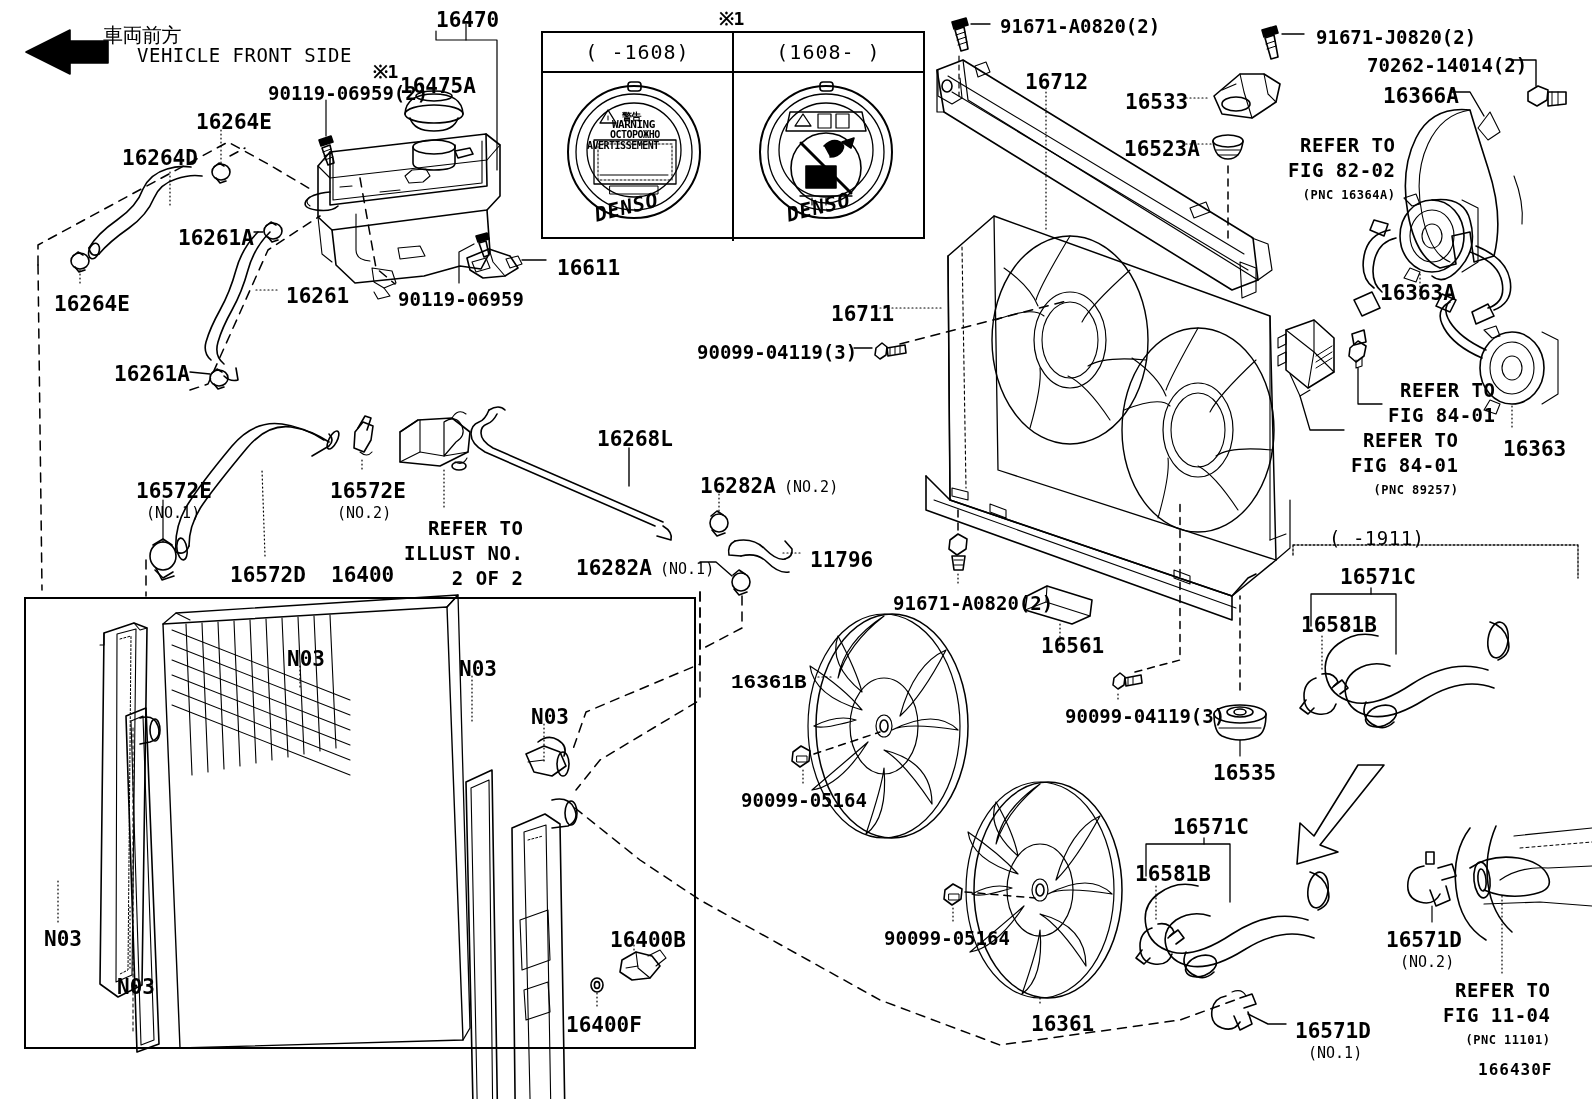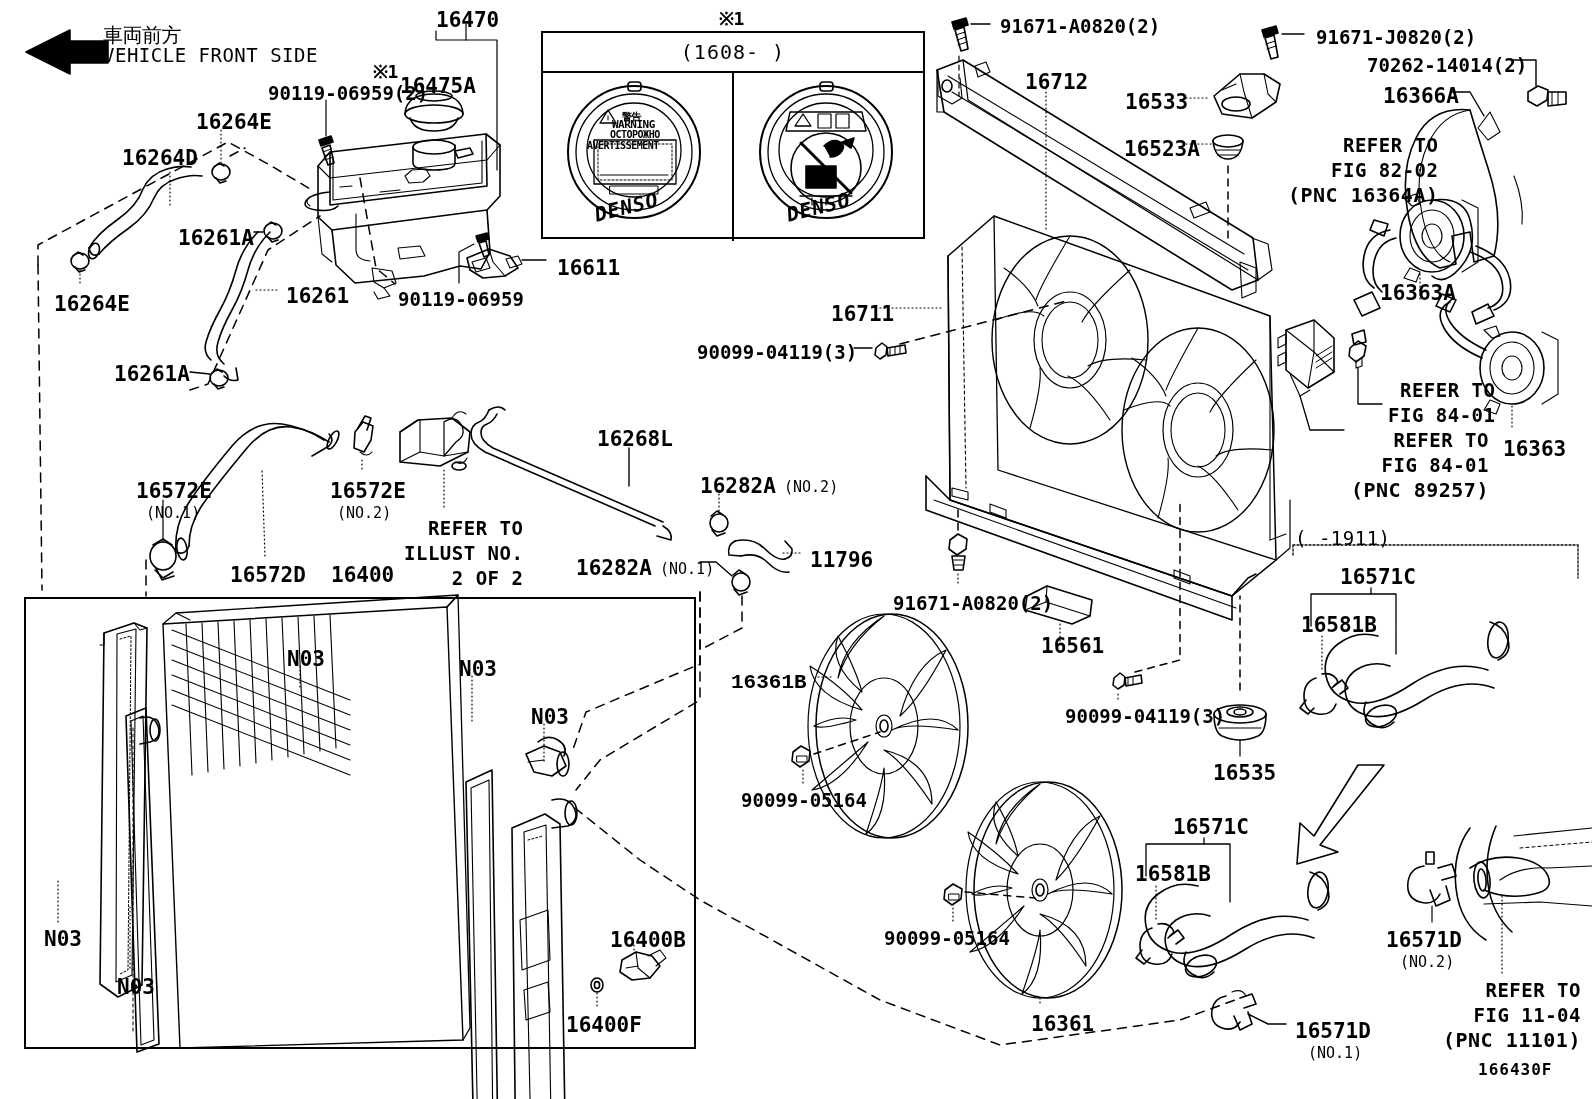--- a/index.html
+++ b/index.html
@@ -31,24 +31,25 @@
     font-size:15px;
     letter-spacing:0px;
   }
   .ref{           
     font-weight:bold;
     font-size:19px;
     line-height:25px;
     letter-spacing:0.5px;
     text-align:right;
   }
-  .ref .pnc{font-size:20px;}
+  .ref .pnc{font-size:12px;}
   .hdr{
     font-size:19px;
     letter-spacing:0.5px;
+    margin-left:34px;
   }
   .jp{
     font-family:"DejaVu Sans","Liberation Sans",sans-serif;
     font-size:20px;
   }
   .foot{
     font-family:"DejaVu Sans","Liberation Sans",sans-serif;
     font-size:15px;
     letter-spacing:-0.2px;
   }
@@ -719,20 +720,21 @@
       <path d="M1502,896 L1502,974" stroke-width="1.2" stroke-dasharray="1,3"></path>
 
       <polygon fill="#fff" stroke="#000" stroke-width="1.6" points="1358,765 1384,765 1320,845 1338,852 1297,864 1300,823 1314,836"></polygon>
 
     </g>
   </svg>
 
   <div class="lbl kome" style="left:719px;top:6px;">※1</div>
   <div id="capinset">
     <div class="row1">
+      <div class="cell">(     -1608)</div>
       <div class="cell">(1608-     )</div>
     </div>
     <div class="row2">
       <div class="cell2"></div>
       <div class="cell2"></div>
     </div>
   </div>
 
   <div class="lbl" style="left:622px;top:110px;font-size:10px;font-family:'DejaVu Sans',sans-serif;font-weight:bold;text-align:right;">警告</div>
   <div class="lbl" style="left:612px;top:118px;font-size:11px;font-weight:bold;">WARNING</div>

